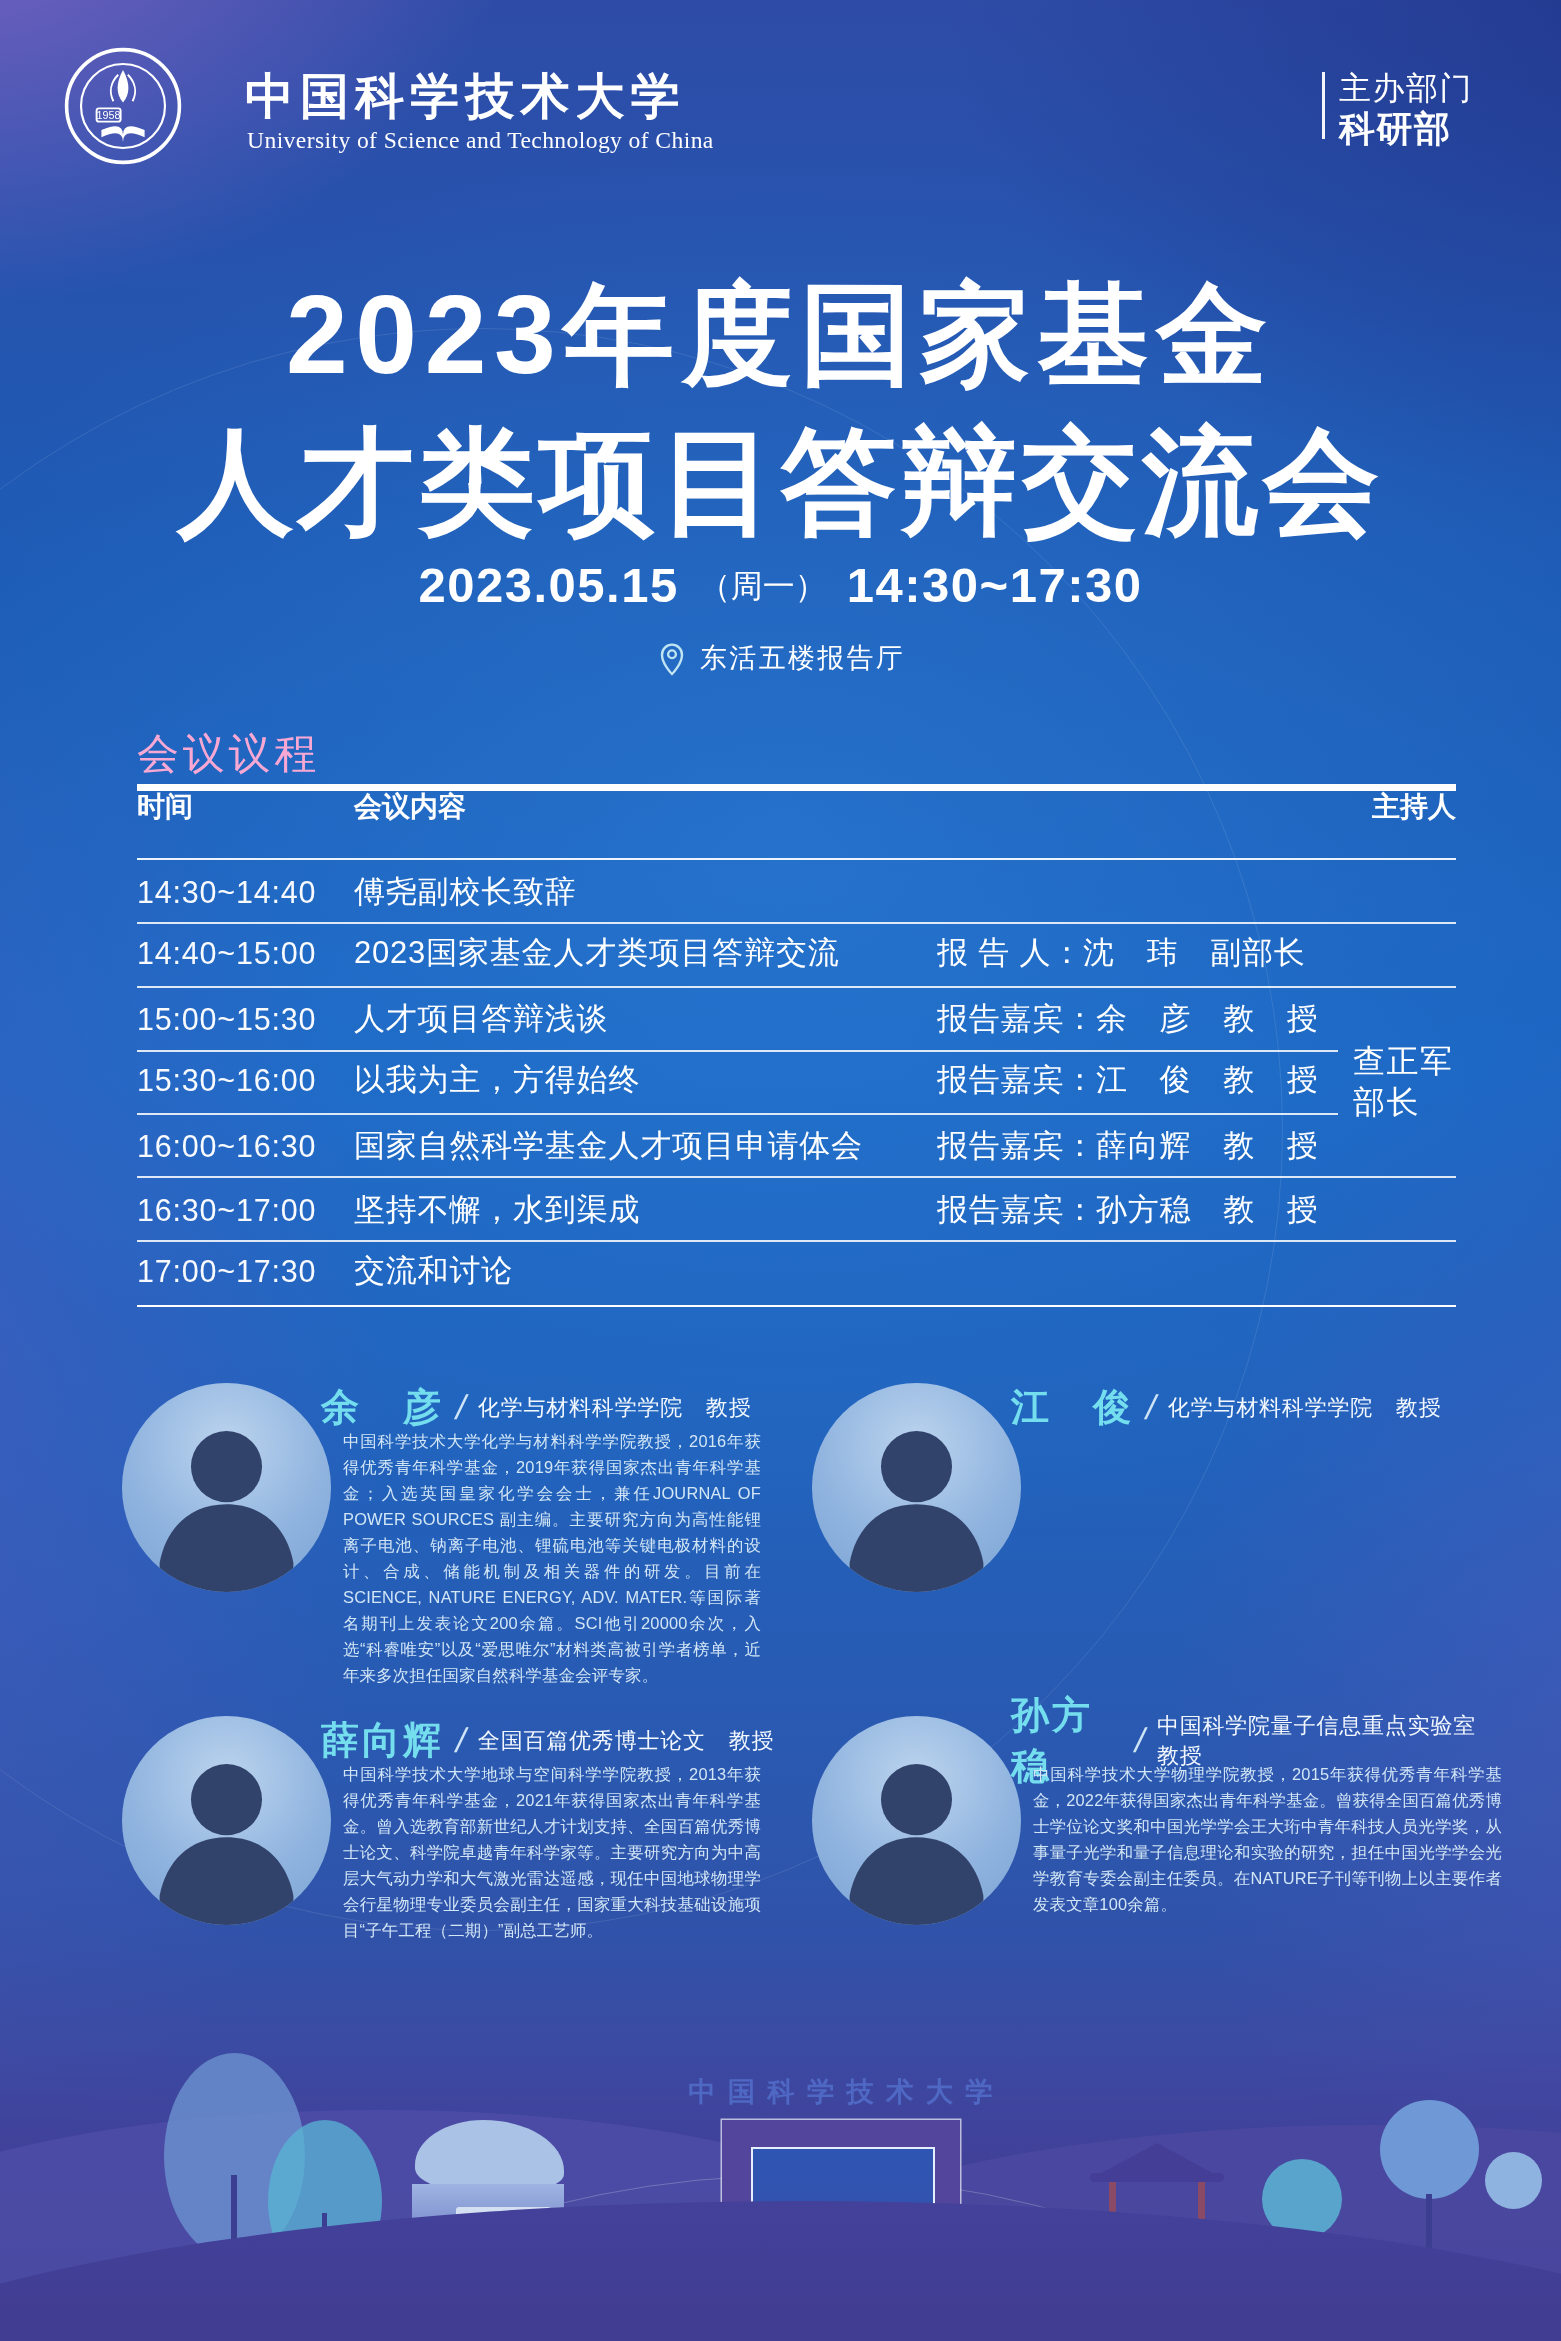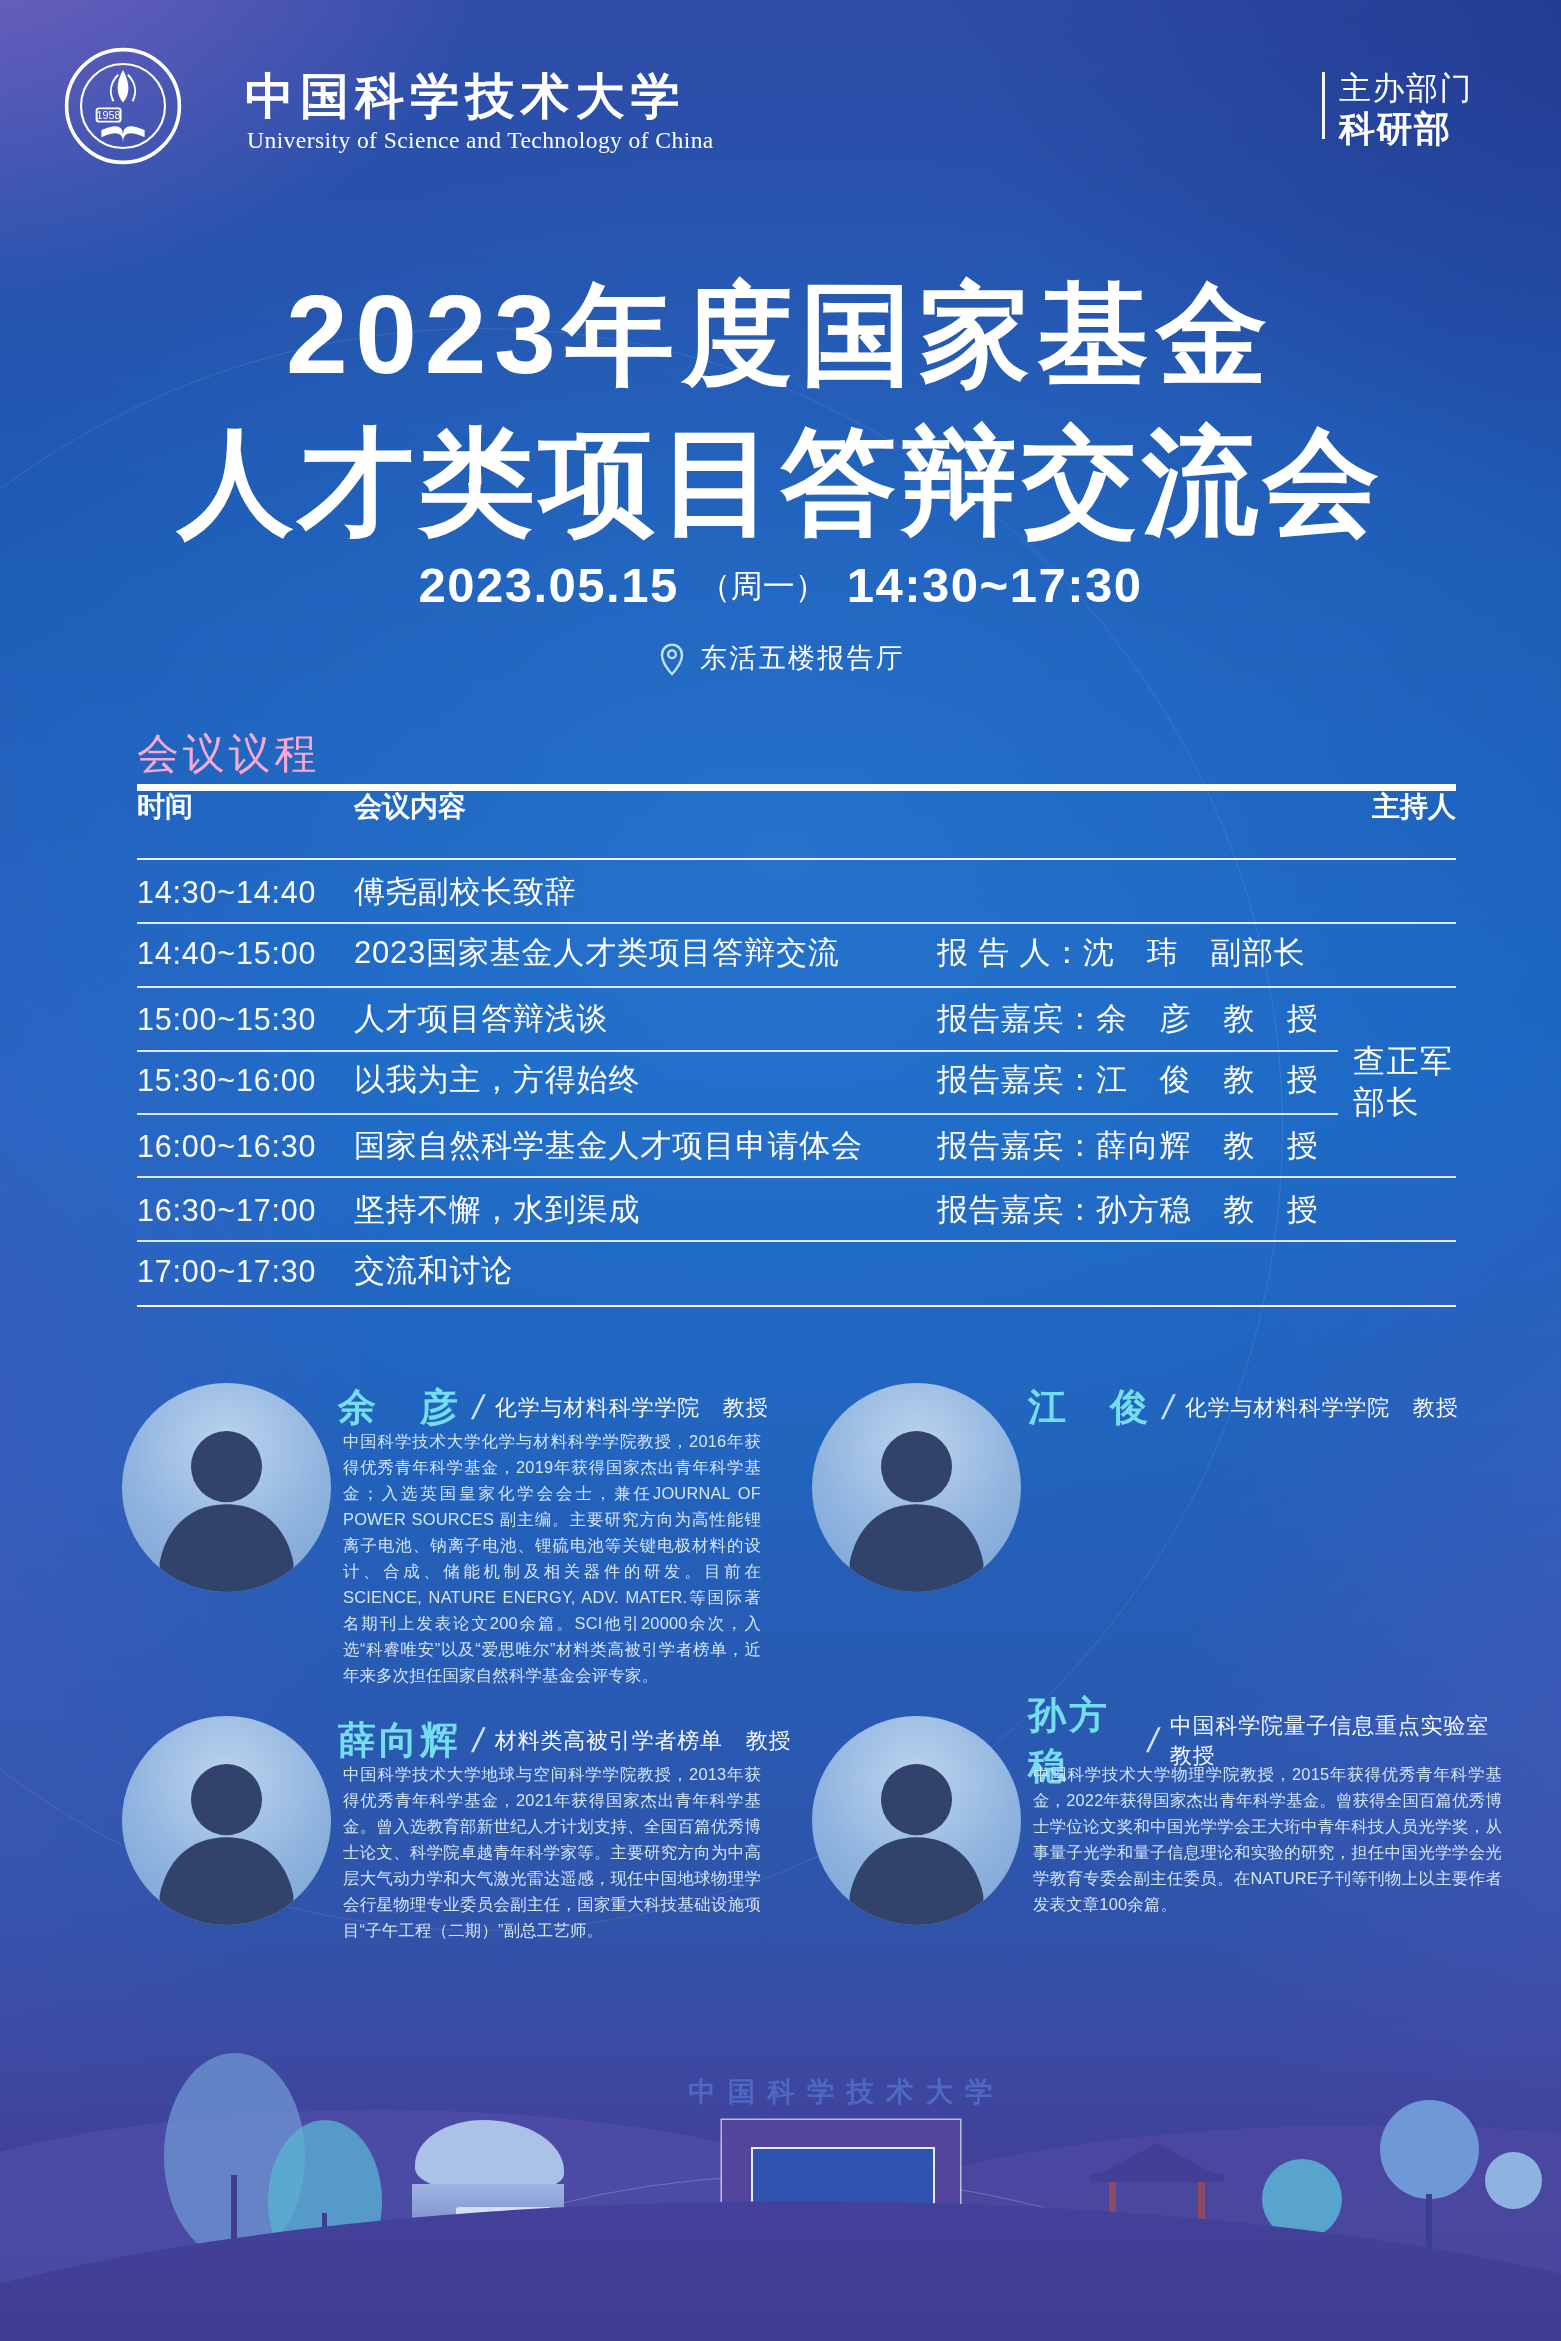--- a/index.html
+++ b/index.html
@@ -40,21 +40,21 @@
   .arow{position:absolute;left:137px;width:1319px;height:46px;line-height:46px;font-size:31px;}
   .a-time{position:absolute;left:0;font-size:30.5px;opacity:.97;letter-spacing:0.8px;}
   .a-content{position:absolute;left:217px;letter-spacing:0.8px;}
   .a-speaker{position:absolute;left:800px;letter-spacing:0.8px;}
   .host{position:absolute;left:1353px;top:1041px;font-size:32px;line-height:41px;letter-spacing:1.5px;}
   
   .card{position:absolute;width:698px;height:236px;}
   .photo{position:absolute;left:0;top:4.6px;width:209px;height:209px;border-radius:50%;overflow:hidden;
          background:radial-gradient(circle at 50% 30%, #bcd4ee 0%, #90b4df 55%, #7aa2d4 100%);}
   .photo svg{width:100%;height:100%;display:block;}
-  .name-row{position:absolute;left:216px;top:7.6px;height:44px;display:flex;align-items:center;gap:10.7px;}
+  .name-row{position:absolute;left:199px;top:7.6px;height:44px;display:flex;align-items:center;gap:10.7px;}
   .sp-name{font-size:38px;font-weight:700;letter-spacing:3px;color:#74DEEE;}
   .sp-slash{font-size:34px;color:#cfe4f5;transform:skewX(-12deg);padding:0 1.5px;}
   .sp-affil{font-size:22px;letter-spacing:0.8px;color:#f2f8fe;}
   .bio{position:absolute;left:221px;top:50px;font-size:16.4px;line-height:26px;color:#D2E6F6;
        text-align:justify;letter-spacing:0.2px;}
   
   .footer-art{position:absolute;left:0;bottom:0;width:1561px;height:396px;overflow:hidden;}
   .fa-bg{position:absolute;inset:0;background:linear-gradient(180deg, rgba(40,80,170,0) 0%, rgba(70,70,160,.30) 26%, rgba(66,63,152,.75) 52%, #3d3c8e 72%, #34337d 100%);}
   .hill{position:absolute;border-radius:50%;}
   .arc{position:absolute;border-radius:50%;border:1.5px solid rgba(255,255,255,.22);background:transparent;}
@@ -209,21 +209,21 @@
   <div class="card" style="left:122px;top:1711px;">
     <div class="photo">
       <svg viewBox="0 0 100 100">
         <circle cx="50" cy="40" r="17" fill="#31426b"></circle>
         <path d="M50 58 C32 58 21 70 18 86 L18 100 L82 100 L82 86 C79 70 68 58 50 58 Z" fill="#31426b"></path>
       </svg>
     </div>
     <div class="name-row">
       <span class="sp-name">薛向辉</span>
       <span class="sp-slash">/</span>
-      <span class="sp-affil">材料类高被引学者榜单　教授</span>
+      <span class="sp-affil">全国百篇优秀博士论文　教授</span>
     </div>
     <div class="bio" style="width:418px;">中国科学技术大学地球与空间科学学院教授，2013年获得优秀青年科学基金，2021年获得国家杰出青年科学基金。曾入选教育部新世纪人才计划支持、全国百篇优秀博士论文、科学院卓越青年科学家等。主要研究方向为中高层大气动力学和大气激光雷达遥感，现任中国地球物理学会行星物理专业委员会副主任，国家重大科技基础设施项目“子午工程（二期）”副总工艺师。</div>
   </div>
 
   <div class="card" style="left:812px;top:1711px;">
     <div class="photo">
       <svg viewBox="0 0 100 100">
         <circle cx="50" cy="40" r="17" fill="#31426b"></circle>
         <path d="M50 58 C32 58 21 70 18 86 L18 100 L82 100 L82 86 C79 70 68 58 50 58 Z" fill="#31426b"></path>
       </svg>

